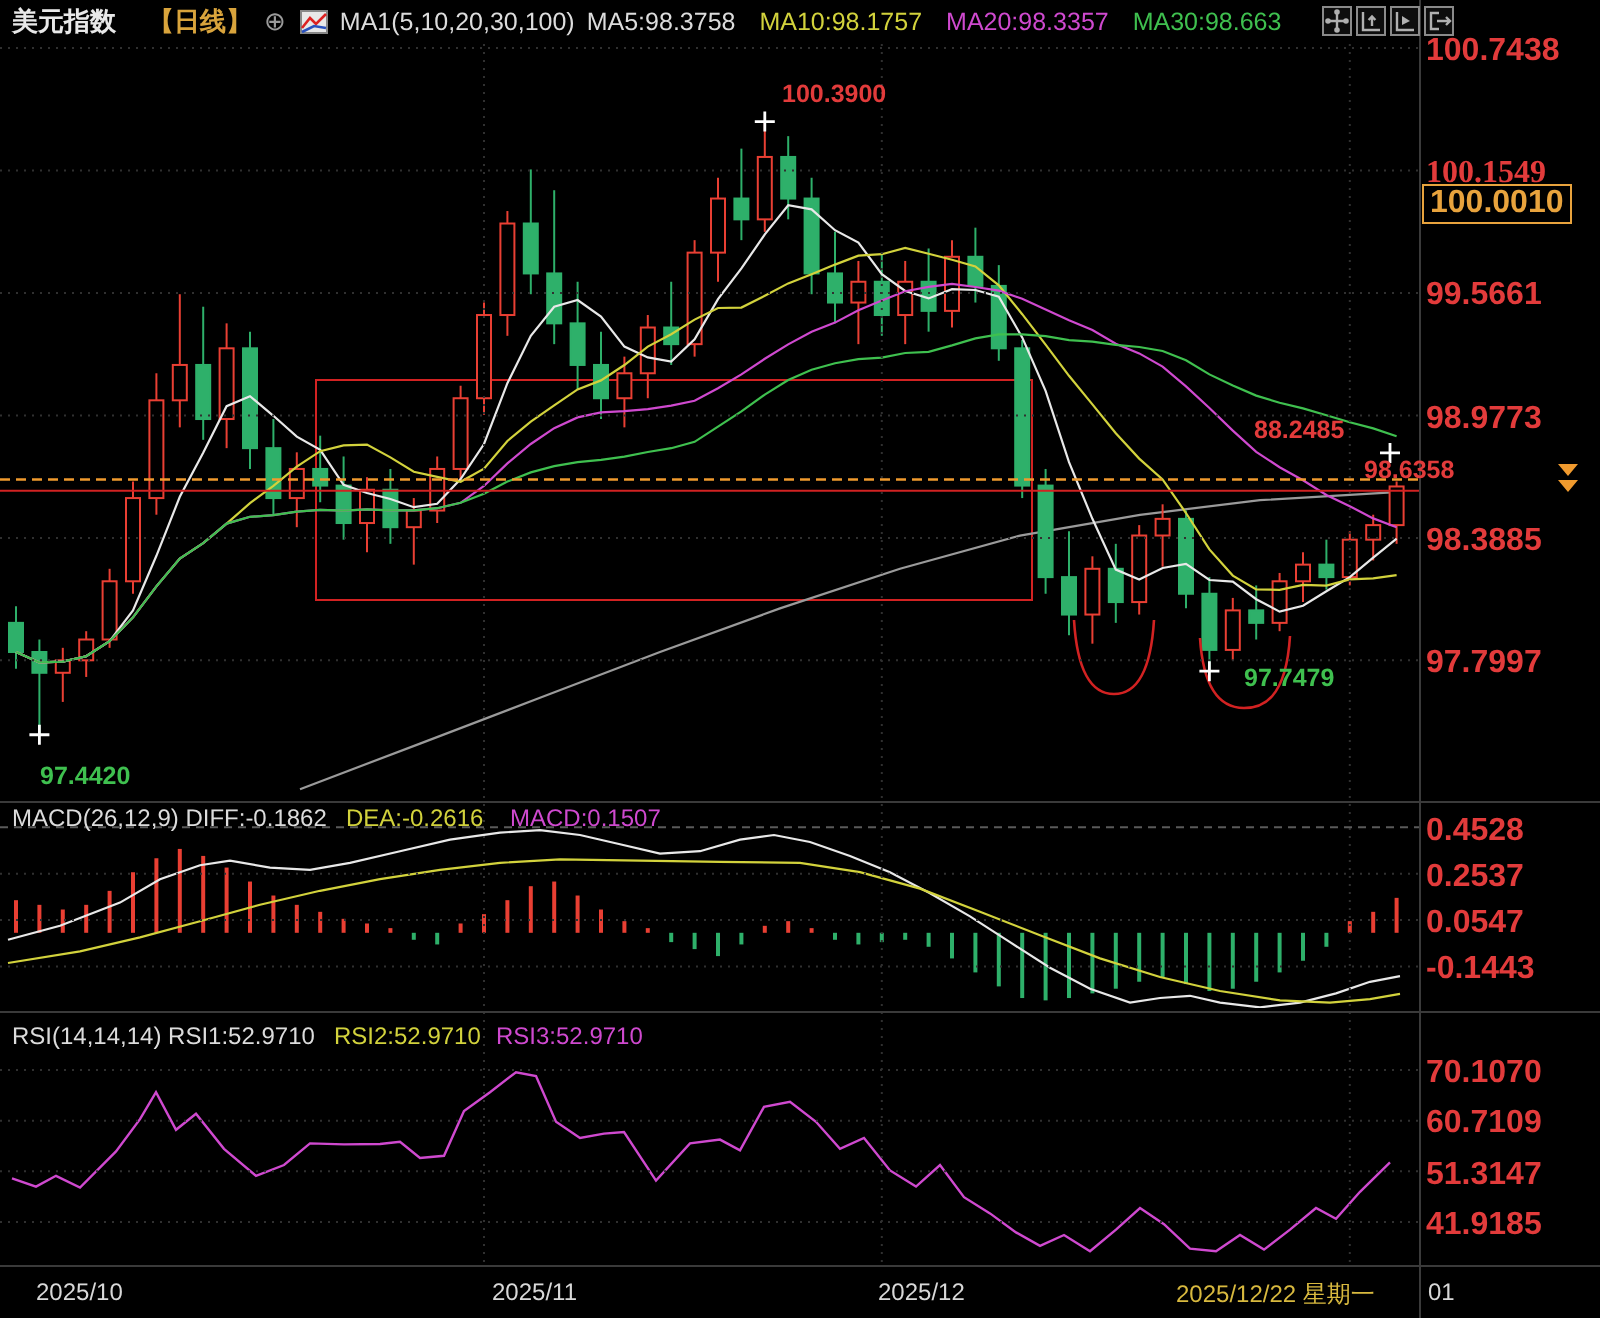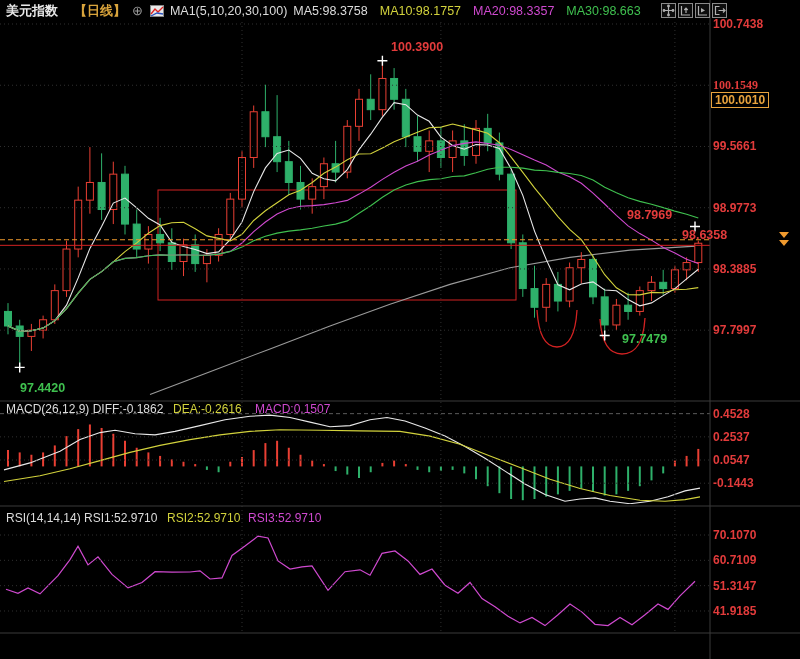--- a/index.html
+++ b/index.html
@@ -13,21 +13,21 @@
   .per{color:#d9a43c;font-weight:bold;font-size:13px;margin-left:16px;}
   .plus{color:#9a9a9a;font-size:13px;}
   .mas{color:#dcdcdc;}
   .ma5{color:#dcdcdc;}
   .ma10{color:#d2d23c;}
   .ma20{color:#cf49cf;}
   .ma30{color:#3fc04f;}
   .tools{position:absolute;left:661px;top:3px;display:flex;gap:2px;z-index:6;}
   .tbtn{width:15px;height:15px;border:1px solid #8a8a8a;background:#0d0d0d;box-sizing:border-box;
         display:flex;align-items:center;justify-content:center;cursor:pointer;}
-  .ylab{position:absolute;left:713px;color:#e23b3b;font-size:12px;font-weight:bold;z-index:4;}
+  .ylab{position:absolute;left:713px;color:#e23b3b;font-size:16px;font-weight:bold;z-index:4;}
   .ylab.boxed{color:#e8a33d;border:1px solid #e8a33d;padding:0 3px;left:711px;background:#000;}
   .ann{position:absolute;font-size:12.5px;font-weight:bold;z-index:4;}
   .red{color:#e23b3b;} .grn{color:#3fc04f;}
   .ptitle{position:absolute;font-size:12px;z-index:4;white-space:nowrap;}
   .xaxis{position:absolute;left:0;top:634px;width:800px;height:25px;z-index:4;}
   .xlab{position:absolute;top:5px;color:#d8d8d8;font-size:12px;}
   .xlab.hl{color:#d8b93f;}
   .wm{position:absolute;left:656px;top:592px;font-size:42px;font-weight:bold;color:#f5f5f5;
       letter-spacing:1px;z-index:3;text-shadow:0 0 5px rgba(255,255,255,.35);}
 </style>
@@ -317,33 +317,40 @@
     </div>
     <div class="tbtn">
       <svg width="13" height="13" fill="none" stroke="#b0b0b0" stroke-width="1.2">
         <path d="M6.5 2.5h-4v8h4"></path>
           <path d="M5.5 6.5H12M10 4.5l2 2-2 2"></path>
         </svg>
     </div>
   </div>
 
   <div class="ann red" style="left:391px;top:40px;">100.3900</div>
-  <div class="ann red" style="left:627px;top:208px;">98.7969</div>
+  <div class="ann red" style="left:627px;top:208px;">88.2485</div>
   <div class="ann red" style="left:682px;top:228px;">98.6358</div>
   <div class="ann grn" style="left:622px;top:332px;">97.7479</div>
   <div class="ann grn" style="left:20px;top:369px;margin-top:12px;">97.4420</div>
 
   <div class="ptitle" style="left:6px;top:402px;color:#dcdcdc;">MACD(26,12,9) DIFF:-0.1862</div>
   <div class="ptitle" style="left:173px;top:402px;color:#d2d23c;">DEA:-0.2616</div>
   <div class="ptitle" style="left:255px;top:402px;color:#cf49cf;">MACD:0.1507</div>
   <div class="ptitle" style="left:6px;top:511px;color:#dcdcdc;">RSI(14,14,14) RSI1:52.9710</div>
   <div class="ptitle" style="left:167px;top:511px;color:#d2d23c;">RSI2:52.9710</div>
   <div class="ptitle" style="left:248px;top:511px;color:#cf49cf;">RSI3:52.9710</div>
 
 
+  <div class="xaxis">
+    <span class="xlab" style="left:18px;">2025/10</span>
+    <span class="xlab" style="left:246px;">2025/11</span>
+    <span class="xlab" style="left:439px;">2025/12</span>
+    <span class="xlab hl" style="left:588px;">2025/12/22 星期一</span>
+    <span class="xlab" style="left:714px;">01</span>
+  </div>
 
   <div id="ylabs">
       <div class="ylab" style="top: 17px;">100.7438</div>
       <div class="ylab" style="top: 78.2456px; font-family: Liberation Serif, serif;">100.1549</div>
       <div class="ylab boxed" style="top: 92.2512px;">100.0010</div>
       <div class="ylab" style="top: 139.481px;">99.5661</div>
       <div class="ylab" style="top: 200.716px;">98.9773</div>
       <div class="ylab" style="top: 261.951px;">98.3885</div>
       <div class="ylab" style="top: 323.186px;">97.7997</div>
       <div class="ylab" style="top: 406.649px;">0.4528</div>

